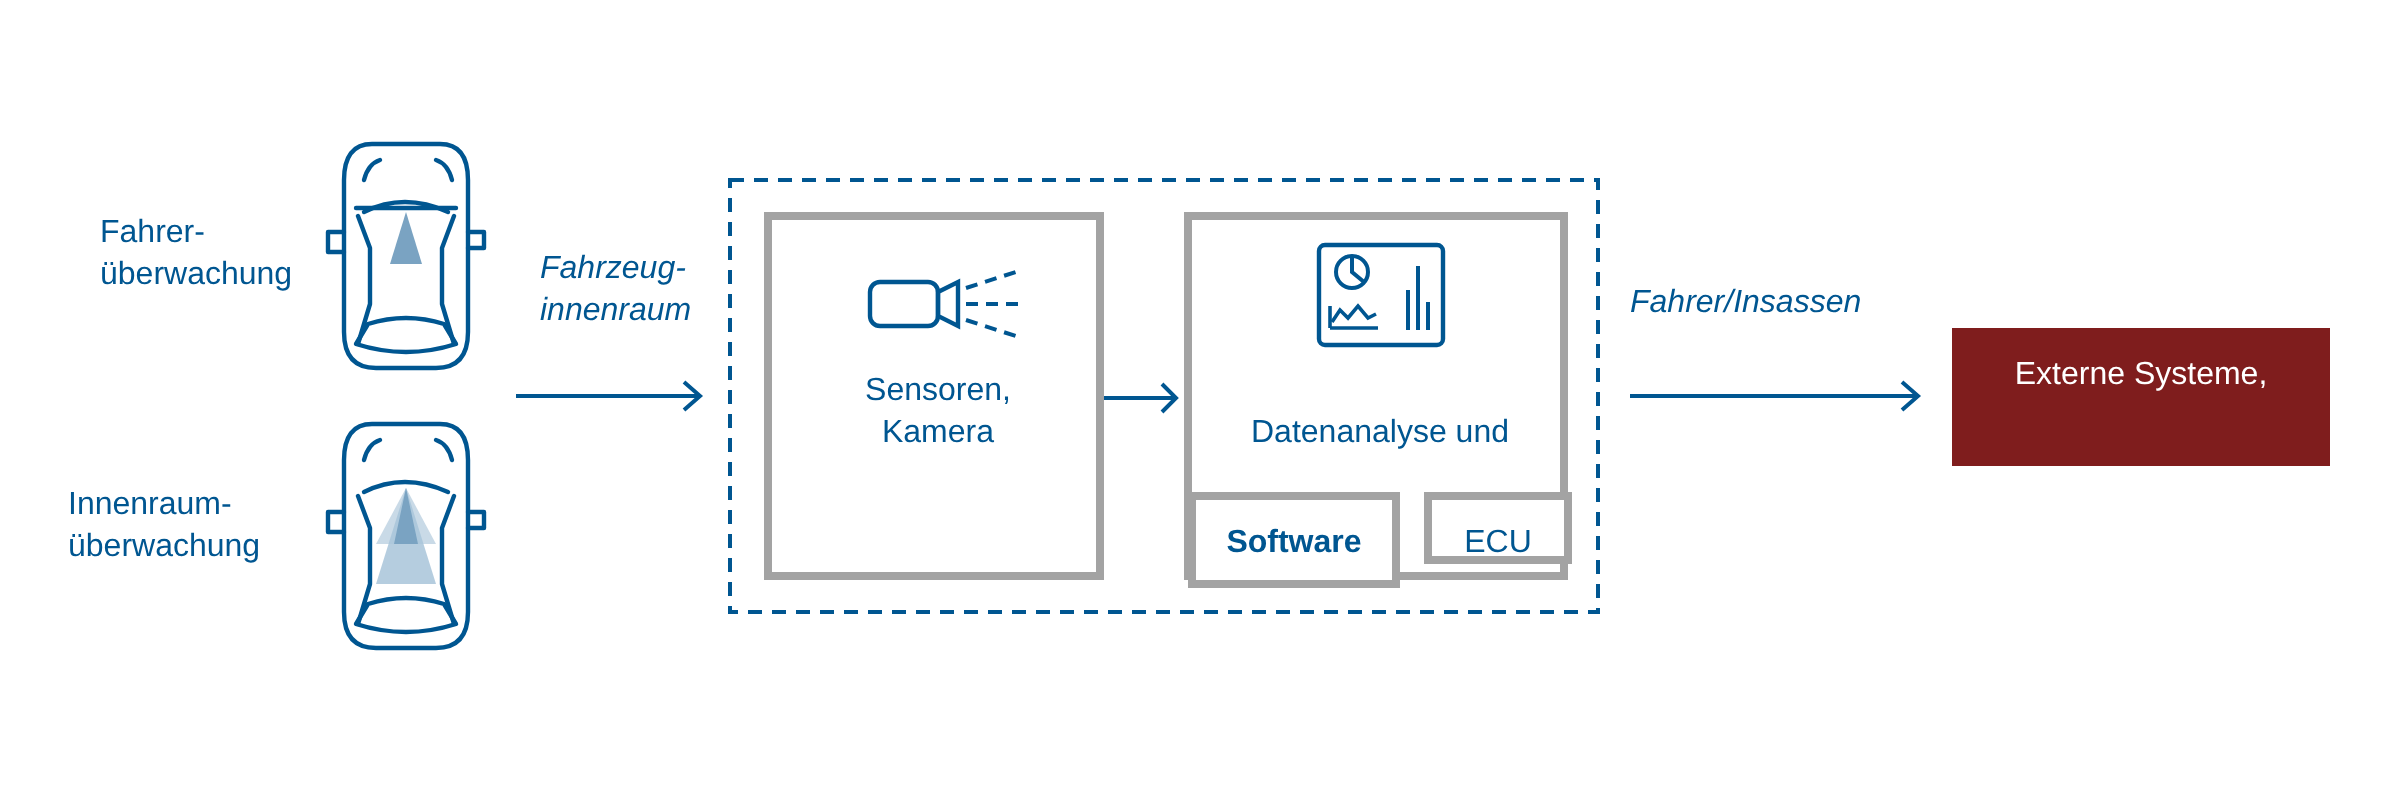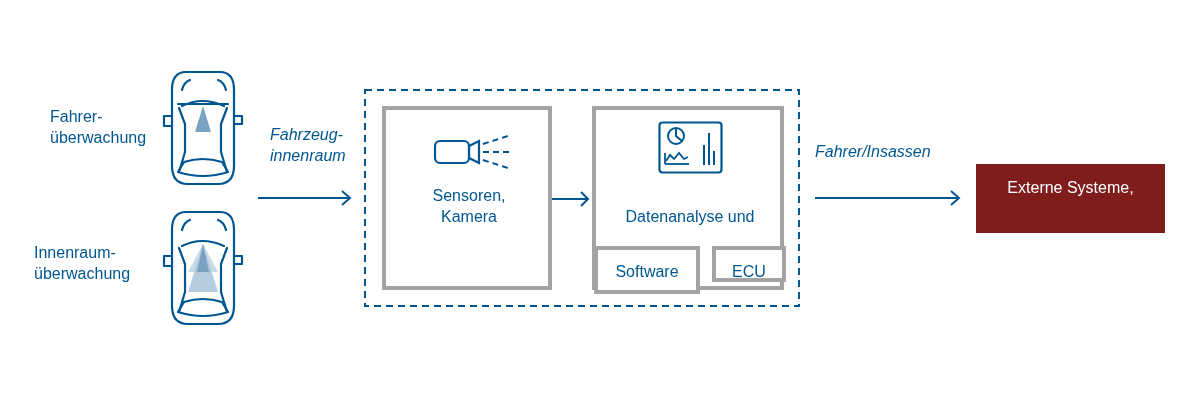--- a/index.html
+++ b/index.html
@@ -98,21 +98,21 @@
     <polyline points="8,40 12,34 16,38 21,32 26,38 30,36" fill="none" stroke="#005691" stroke-width="1.8"></polyline>
     <line x1="7" y1="43" x2="31" y2="43" stroke="#005691" stroke-width="1.8"></line>
     <line x1="7" y1="32" x2="7" y2="43" stroke="#005691" stroke-width="1.8"></line>
     <line x1="46" y1="44" x2="46" y2="24" stroke="#005691" stroke-width="2"></line>
     <line x1="51" y1="44" x2="51" y2="12" stroke="#005691" stroke-width="2"></line>
     <line x1="56" y1="44" x2="56" y2="30" stroke="#005691" stroke-width="2"></line>
   </svg>
   <div class="abs label center" style="left:0; width:188px; top:72px;margin-top:24px;">
     <div>Datenanalyse und</div>
   </div>
-  <div class="box label center" style="left:-2px; top:136px; width:106px; height:48px; line-height:44px;">
+  <div class="box label center" style="left:-2px; top:136px; width:106px; height:48px; line-height:44px;font-weight:bold;">
     <span>Software</span>
   </div>
   <div class="box label center" style="left:116px; top:136px; width:74px; height:36px; line-height:44px;">
     <span>ECU</span>
   </div>
 </div>
 
 <div class="abs label italic" style="left:815px; top:141px;">
   <div>Fahrer/Insassen</div>
 </div>

